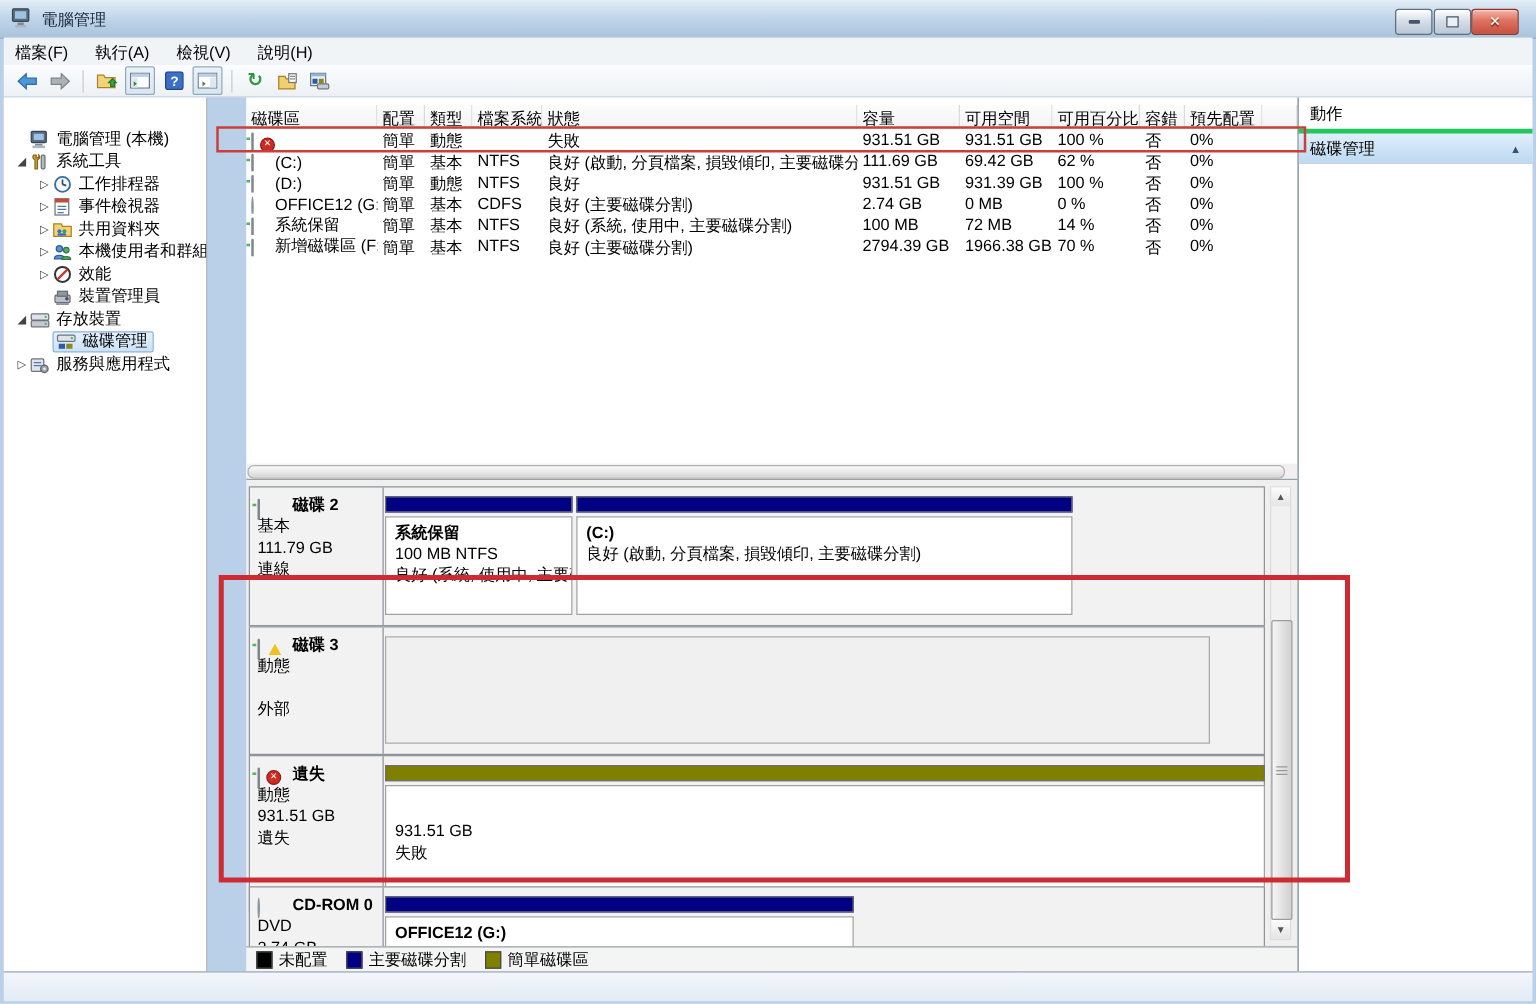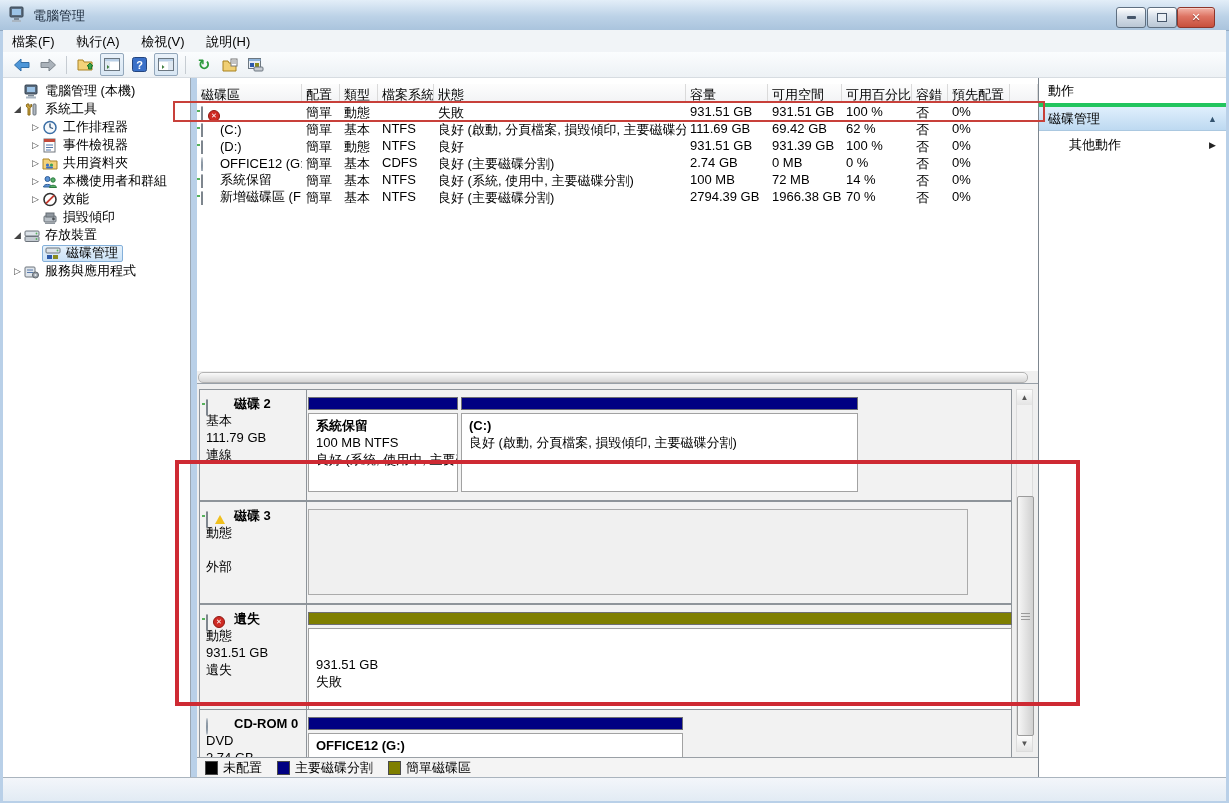--- a/index.html
+++ b/index.html
@@ -28,22 +28,22 @@
   .menu-item{display:inline-block;padding:3px 9px 0 9px;height:19px;}
   .toolbar{position:absolute;left:3px;top:52px;right:3px;height:25px;
     background:linear-gradient(#fbfdfe,#edf1f5);border-bottom:1px solid #d7dce1;
     display:flex;align-items:center;padding-left:8px;gap:4px;}
   .tb-btn{width:22px;height:21px;display:flex;align-items:center;justify-content:center;border-radius:2px;}
   .tb-toggled{border:1px solid #93a7bb;background:linear-gradient(#eaf2fa,#d8e6f3);}
   .tb-sep{width:1px;height:18px;background:#c6ccd2;margin:0 3px;}
   .glyph-refresh{color:#2c9a3c;font-weight:bold;font-size:15px;line-height:15px;}
 
   
-  .tree-panel{position:absolute;left:3px;top:78px;width:188px;height:699px;background:#fff;
-    border-right:1px solid #9aa6b2;padding-top:4px;box-sizing:border-box;overflow:hidden;}
+  .tree-panel{position:absolute;left:3px;top:78px;width:163px;height:699px;background:#fff;
+    border-right:1px solid #9aa6b2;padding-top:24px;box-sizing:border-box;overflow:hidden;}
   .tree-row{height:18px;display:flex;align-items:center;white-space:nowrap;}
   .tw{display:inline-block;width:13px;text-align:center;font-size:9px;color:#444;flex:0 0 13px;}
   .tree-ico{width:16px;height:15px;margin-right:5px;flex:0 0 16px;}
   .lvl0{padding-left:8px;} .lvl1{padding-left:8px;} .lvl2{padding-left:26px;}
   .tree-sel{display:inline-flex;align-items:center;background:linear-gradient(#e5f1fb,#cbe2f6);
     border:1px solid #84b0da;border-radius:2px;padding:0 4px 0 2px;height:17px;box-sizing:border-box;}
 
   
   .volume-pane{position:absolute;left:197px;top:78px;width:841px;height:305px;background:#fff;box-sizing:border-box;}
   .vol-table{display:grid;grid-template-columns:105px 38px 38px 56px 252px 82px 74px 70px 36px 62px 1fr;
@@ -278,21 +278,21 @@
       <span>效能</span>
     </div>
     <div class="tree-row lvl2">
       <span class="tw"></span>
       <svg class="tree-ico" viewBox="0 0 16 15">
           <rect x="2" y="6" width="12" height="6" rx="1" fill="#b9c0c7" stroke="#676e75"></rect>
           <rect x="4" y="3" width="8" height="4" fill="#8f979f" stroke="#676e75"></rect>
           <circle cx="11.5" cy="9" r="1.4" fill="#4a4f55"></circle>
           <rect x="3" y="12.5" width="10" height="1.5" fill="#8f979f"></rect>
         </svg>
-      <span>損毀傾印</span>
+      <span>裝置管理員</span>
     </div>
     <div class="tree-row lvl1">
       <span class="tw">◢</span>
       <svg class="tree-ico" viewBox="0 0 16 15">
           <rect x="1" y="3" width="14" height="5" rx="1" fill="#dde3e9" stroke="#6d747c"></rect>
           <rect x="1" y="8.5" width="14" height="5" rx="1" fill="#c3cad1" stroke="#6d747c"></rect>
           <circle cx="12.5" cy="5.5" r="0.9" fill="#56b25c"></circle>
           <circle cx="12.5" cy="11" r="0.9" fill="#56b25c"></circle>
         </svg>
       <span>存放裝置</span>
@@ -526,23 +526,19 @@
     <span class="swatch" style="background:#7f7f00;"></span>
     <span class="legend-label">簡單磁碟區</span>
   </div>
 
   <div class="actions-panel">
     <div class="actions-header">動作</div>
     <div class="actions-section">
       <span>磁碟管理</span>
       <span class="sec-arrow">▲</span>
     </div>
-    <div class="actions-more">
-      <span>其他動作</span>
-      <span class="more-arrow">▶</span>
-    </div>
   </div>
 
   <div class="status-strip"></div>
 
   <div class="anno anno-1"></div>
   <div class="anno anno-2"></div>
 </div>
 
 </body></html>

